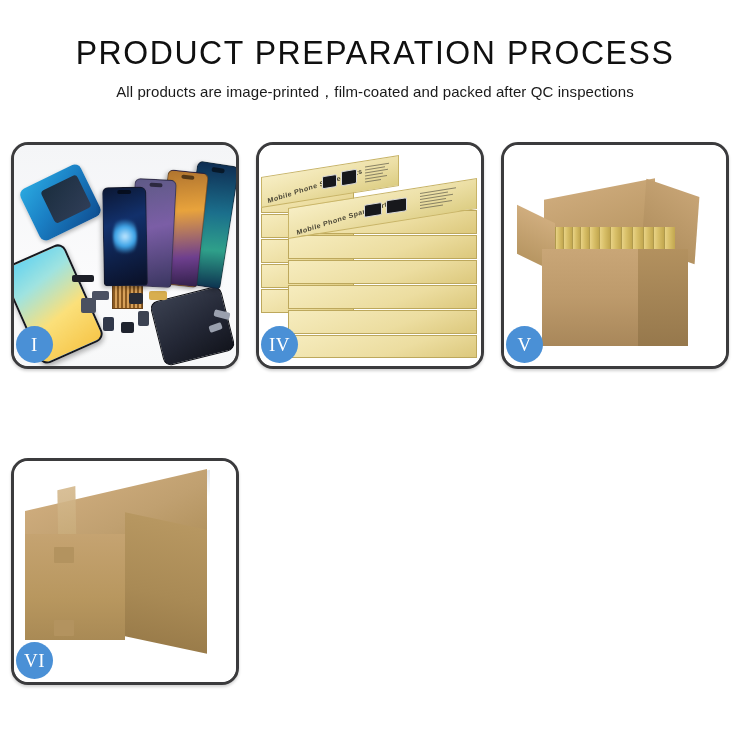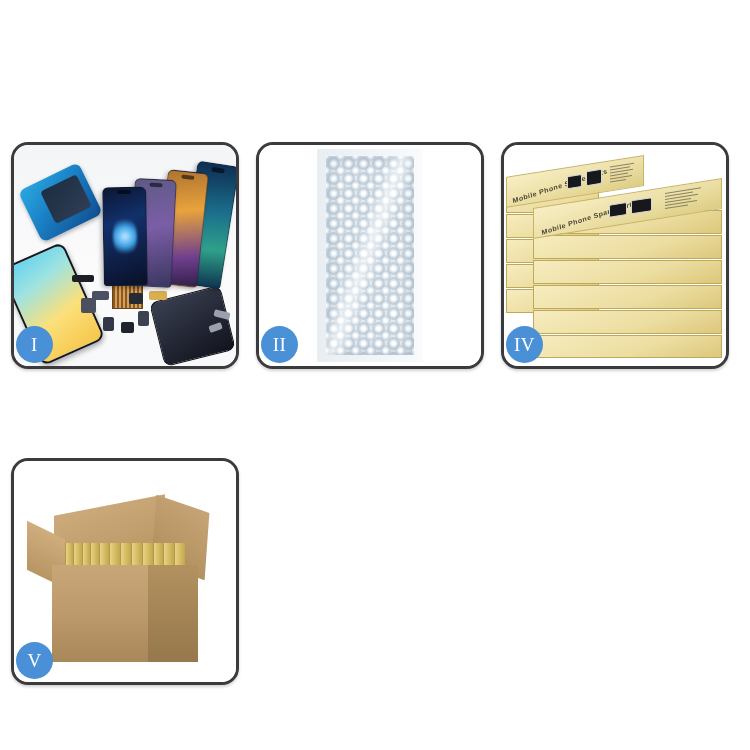--- a/index.html
+++ b/index.html
@@ -330,20 +330,24 @@
     position:absolute;left:44%;top:9%;width:44%;height:12%;
     background:linear-gradient(180deg,rgba(220,225,230,.8),rgba(245,247,249,0));
     transform: skewY(-13deg);
   }
 </style>
 </head>
 <body>
 
 <div class="page">
 
+  <div class="header">
+    <div class="title">PRODUCT PREPARATION PROCESS</div>
+    <div class="subtitle">All products are image-printed，film-coated and packed after QC inspections</div>
+  </div>
 
   <div class="grid">
 
     <div class="panel">
       <div class="photo p1">
         <div class="blue-part"></div>
         <div class="phone-fan">
           <div class="fanphone fp1">
               <div class="fp-notch"></div>
             </div>
@@ -369,27 +373,20 @@
         <div class="tinypart tp6"></div>
         <div class="tinypart tp7"></div>
         <div class="tinypart tp8"></div>
         <div class="tinypart tp9"></div>
         <div class="tinypart tp10"></div>
         <div class="tinypart tp11"></div>
       </div>
       <div class="badge">I</div>
     </div>
 
-    <div class="panel">
-      <div class="photo p2">
-        <div class="wrapsheet"></div>
-        <div class="bubbles"></div>
-      </div>
-      <div class="badge">II</div>
-    </div>
 
 
     <div class="panel">
       <div class="photo p4">
         <div class="stack">
           <div class="sbox bxE">
               <div class="sbox-top"></div>
             </div>
           <div class="sbox bxD">
               <div class="sbox-top"></div>
@@ -473,15 +470,27 @@
           <div class="ybar" style="left:73%;width:9%"></div>
           <div class="ybar" style="left:82%;width:9%"></div>
           <div class="ybar" style="left:91%;width:9%"></div>
         </div>
         <div class="cartonFlapLeft"></div>
         <div class="cartonBody"></div>
       </div>
       <div class="badge">V</div>
     </div>
 
+    <div class="panel">
+      <div class="photo p6">
+        <div class="c6shadow"></div>
+        <div class="c6top"></div>
+        <div class="c6tape"></div>
+        <div class="c6side"></div>
+        <div class="c6front"></div>
+        <div class="c6notch"></div>
+        <div class="c6notch2"></div>
+      </div>
+      <div class="badge">VI</div>
+    </div>
 
   </div>
 </div>
 
 </body></html>

